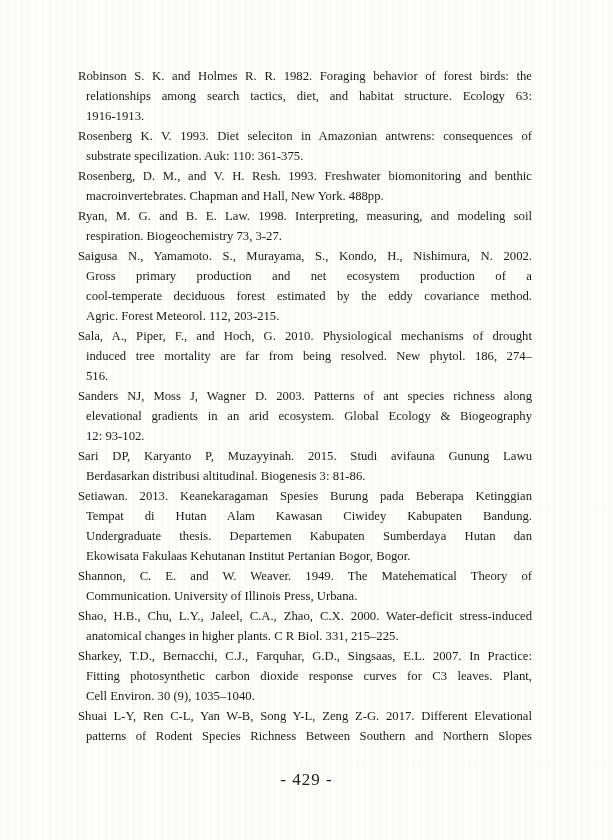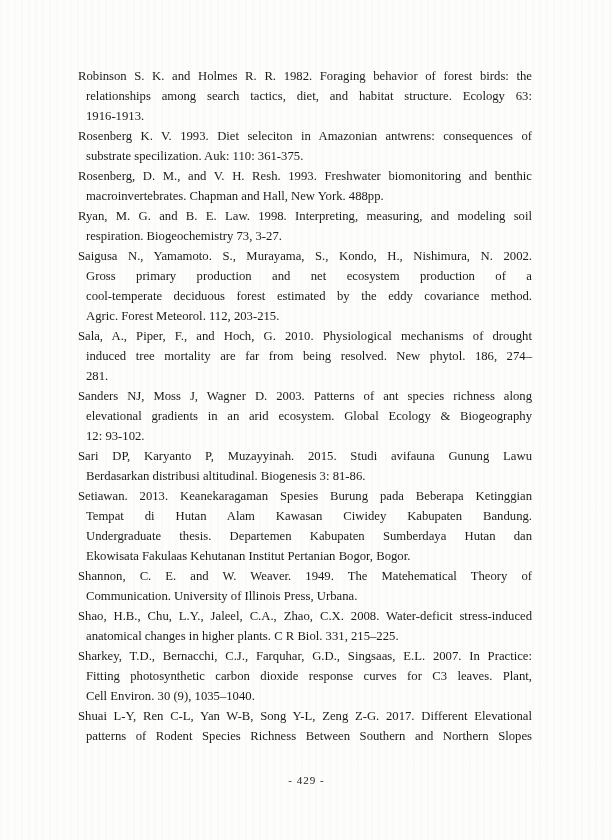--- a/index.html
+++ b/index.html
@@ -43,21 +43,21 @@
   }
   .ref-line.last {
     text-align-last: left;
   }
   .page-number {
     position: absolute;
     left: 0;
     right: 0;
     top: 770px;
     text-align: center;
-    font-size: 11px;
+    font-size: 17px;
     line-height: 20px;
     letter-spacing: 1px;
   }
 </style>
 </head>
 <body>
 
 <div class="page">
   <div class="text-block">
       <div class="reference">
@@ -79,21 +79,21 @@
       </div>
       <div class="reference">
         <div class="ref-line">Saigusa N., Yamamoto. S., Murayama, S., Kondo, H., Nishimura, N. 2002.</div>
         <div class="ref-line cont">Gross primary production and net ecosystem production of a</div>
         <div class="ref-line cont">cool-temperate deciduous forest estimated by the eddy covariance method.</div>
         <div class="ref-line cont last">Agric. Forest Meteorol. 112, 203-215.</div>
       </div>
       <div class="reference">
         <div class="ref-line">Sala, A., Piper, F., and Hoch, G. 2010. Physiological mechanisms of drought</div>
         <div class="ref-line cont">induced tree mortality are far from being resolved. New phytol. 186, 274–</div>
-        <div class="ref-line cont last">281.</div>
+        <div class="ref-line cont last">516.</div>
       </div>
       <div class="reference">
         <div class="ref-line">Sanders NJ, Moss J, Wagner D. 2003. Patterns of ant species richness along</div>
         <div class="ref-line cont">elevational gradients in an arid ecosystem. Global Ecology &amp; Biogeography</div>
         <div class="ref-line cont last">12: 93-102.</div>
       </div>
       <div class="reference">
         <div class="ref-line">Sari DP, Karyanto P, Muzayyinah. 2015. Studi avifauna Gunung Lawu</div>
         <div class="ref-line cont last">Berdasarkan distribusi altitudinal. Biogenesis 3: 81-86.</div>
       </div>
@@ -101,21 +101,21 @@
         <div class="ref-line">Setiawan. 2013. Keanekaragaman Spesies Burung pada Beberapa Ketinggian</div>
         <div class="ref-line cont">Tempat di Hutan Alam Kawasan Ciwidey Kabupaten Bandung.</div>
         <div class="ref-line cont">Undergraduate thesis. Departemen Kabupaten Sumberdaya Hutan dan</div>
         <div class="ref-line cont last">Ekowisata Fakulaas Kehutanan Institut Pertanian Bogor, Bogor.</div>
       </div>
       <div class="reference">
         <div class="ref-line">Shannon, C. E. and W. Weaver. 1949. The Matehematical Theory of</div>
         <div class="ref-line cont last">Communication. University of Illinois Press, Urbana.</div>
       </div>
       <div class="reference">
-        <div class="ref-line">Shao, H.B., Chu, L.Y., Jaleel, C.A., Zhao, C.X. 2008. Water-deficit stress-induced</div>
+        <div class="ref-line">Shao, H.B., Chu, L.Y., Jaleel, C.A., Zhao, C.X. 2000. Water-deficit stress-induced</div>
         <div class="ref-line cont last">anatomical changes in higher plants. C R Biol. 331, 215–225.</div>
       </div>
       <div class="reference">
         <div class="ref-line">Sharkey, T.D., Bernacchi, C.J., Farquhar, G.D., Singsaas, E.L. 2007. In Practice:</div>
         <div class="ref-line cont">Fitting photosynthetic carbon dioxide response curves for C3 leaves. Plant,</div>
         <div class="ref-line cont last">Cell Environ. 30 (9), 1035–1040.</div>
       </div>
       <div class="reference">
         <div class="ref-line">Shuai L-Y, Ren C-L, Yan W-B, Song Y-L, Zeng Z-G. 2017. Different Elevational</div>
         <div class="ref-line cont">patterns of Rodent Species Richness Between Southern and Northern Slopes</div>

